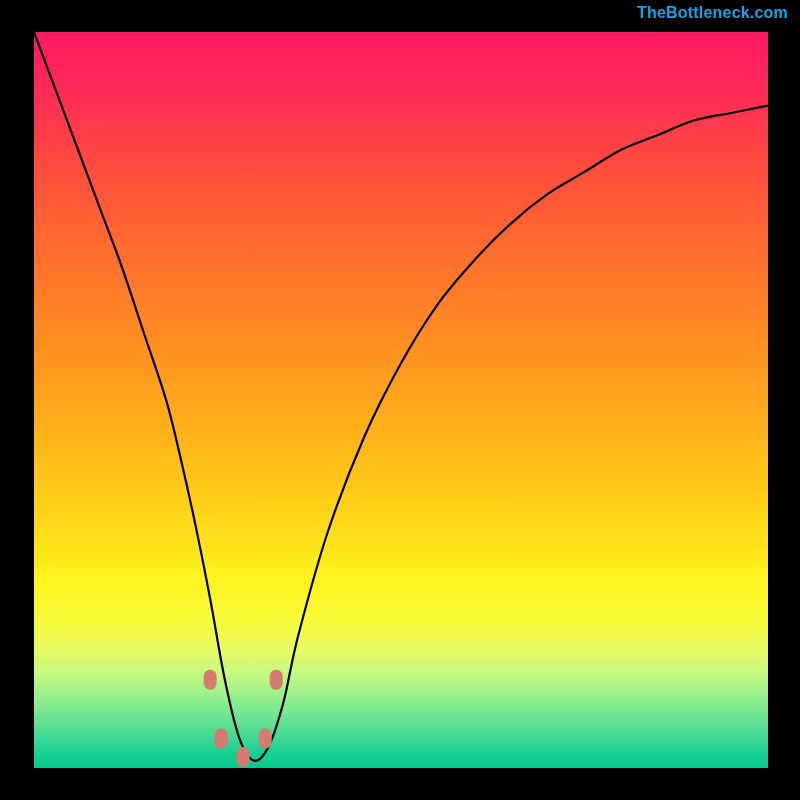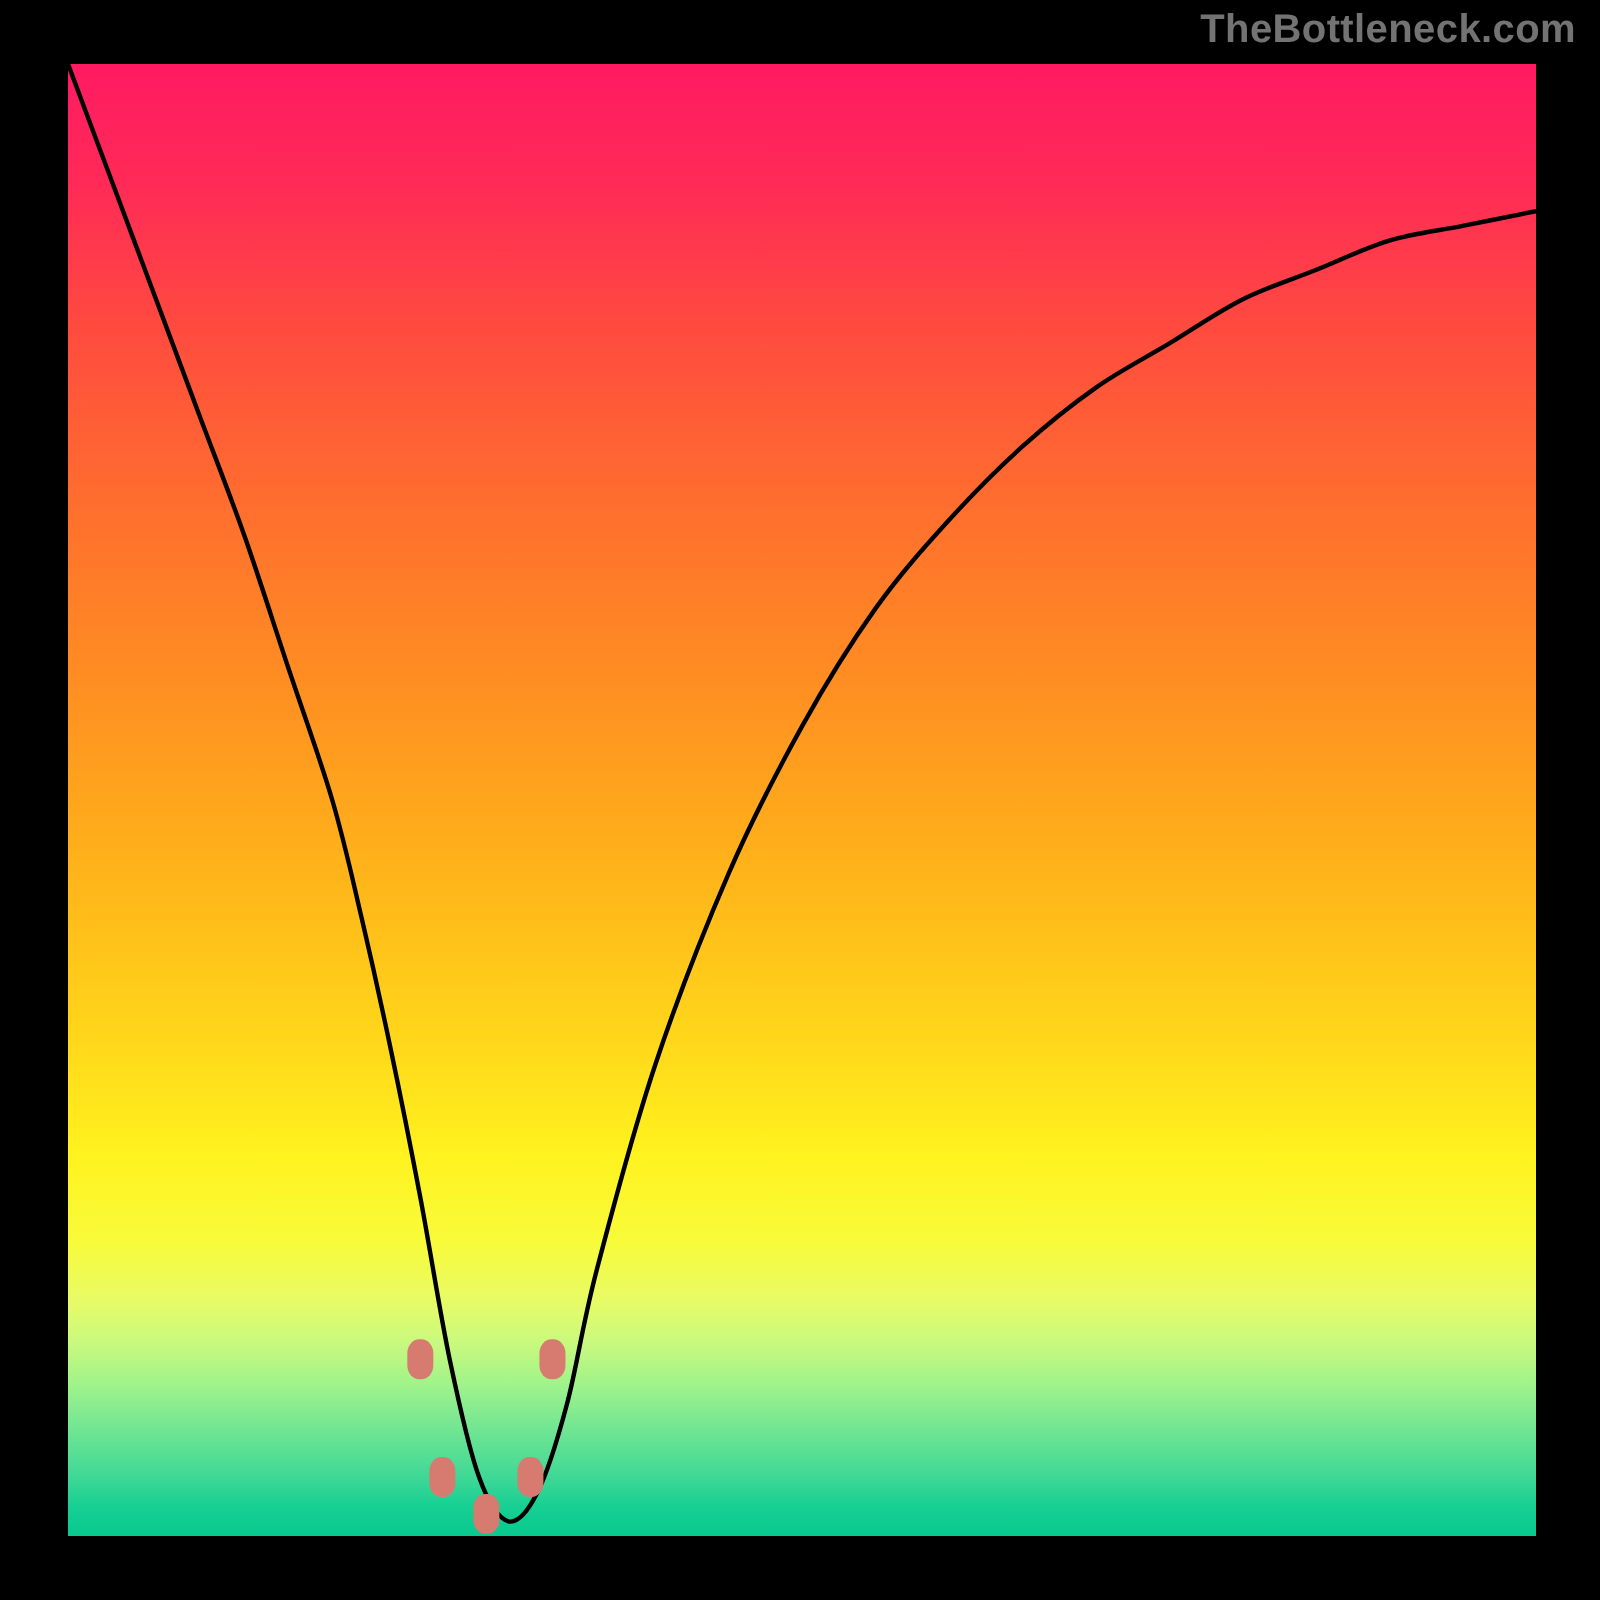--- a/index.html
+++ b/index.html
@@ -42,22 +42,22 @@
       #6de493 93%,
       #3fd896 96%,
       #17cf93 98%,
       #08c98f 100%
     );
   }
   .watermark {
     position: absolute;
     top: 4px;
     right: 12px;
-    color: #737373;
-    font-size: 20px;
+    color: #0ea5e9;
+    font-size: 16px;
     font-weight: 600;
     letter-spacing: 0.2px;
     user-select: none;
   }
   svg.curve {
     position: absolute;
     left: 0;
     top: 0;
     width: 734px;
     height: 736px;

